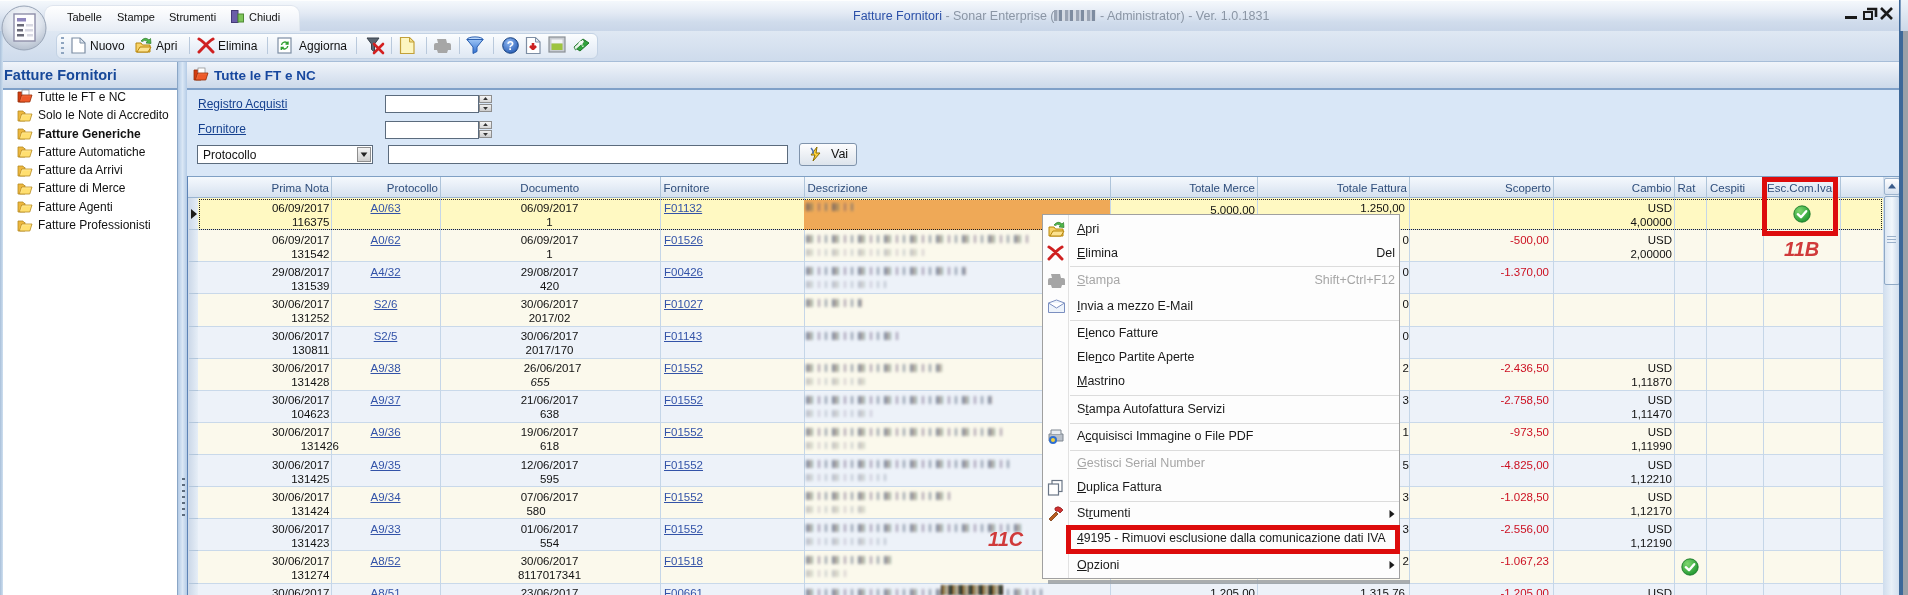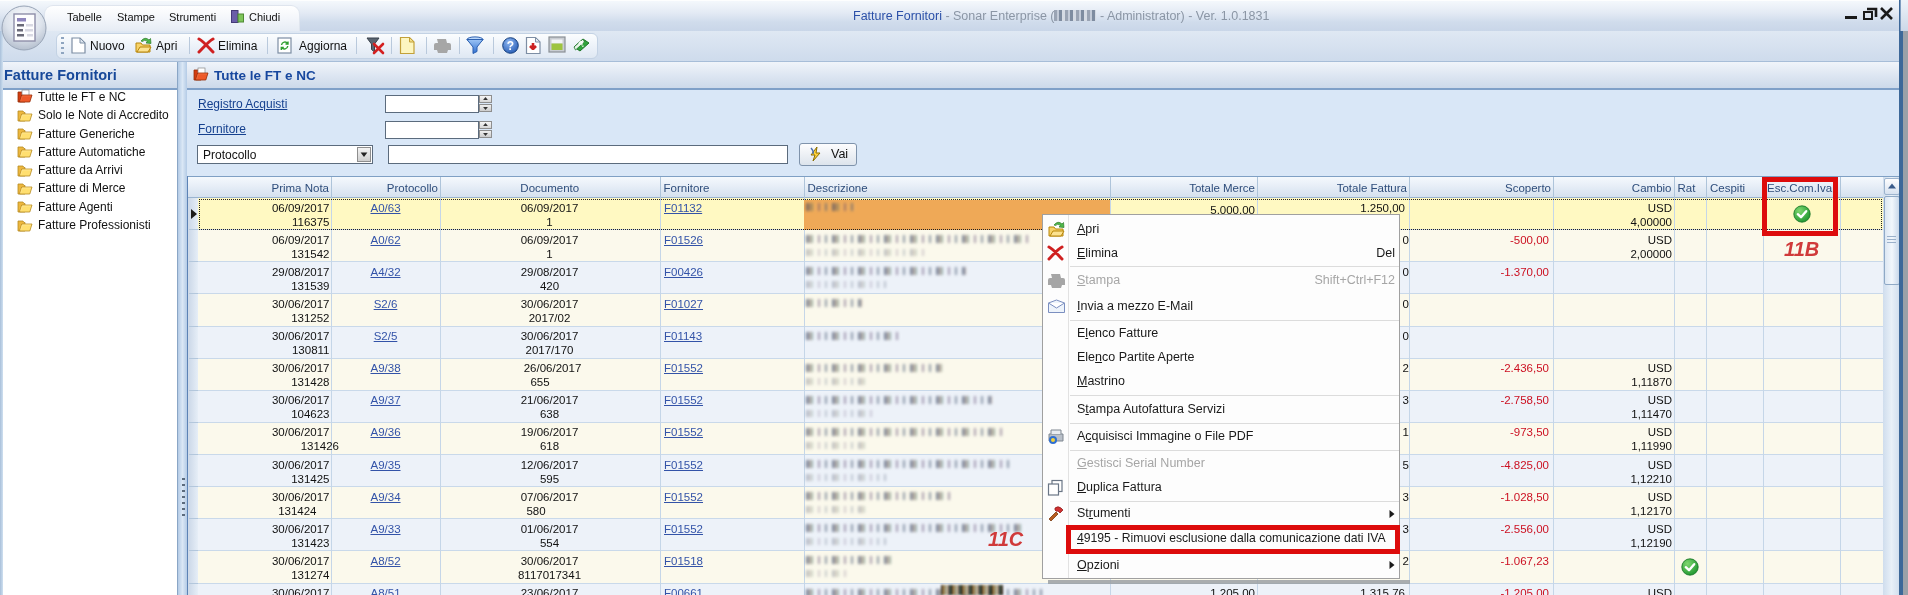--- a/index.html
+++ b/index.html
@@ -148,21 +148,21 @@
     <path d="M1 3 h5 l1 1.5 h1 V13 H1 z" fill="#edb73e" stroke="#b68a22" stroke-width="0.8"></path>
     <path d="M2.5 13 l2.2 -7 h10.3 l-2.2 7 z" fill="#ffdf70" stroke="#b68a22" stroke-width="0.8"></path>
     <path d="M3.6 12 l1.6 -5 h8.6" fill="none" stroke="#ffe9a0" stroke-width="0.9" opacity="0.7"></path>
   </svg>
 <div class="a" style="left:38px;top:108.2px;font-size:12px;color:#111;">Solo le Note di Accredito</div>
 <svg class="a" style="left:17px;top:126px;" width="16" height="14" viewBox="0 0 16 14">
     <path d="M1 3 h5 l1 1.5 h1 V13 H1 z" fill="#edb73e" stroke="#b68a22" stroke-width="0.8"></path>
     <path d="M2.5 13 l2.2 -7 h10.3 l-2.2 7 z" fill="#ffdf70" stroke="#b68a22" stroke-width="0.8"></path>
     <path d="M3.6 12 l1.6 -5 h8.6" fill="none" stroke="#ffe9a0" stroke-width="0.9" opacity="0.7"></path>
   </svg>
-<div class="a" style="left:38px;top:126.5px;font-size:12px;color:#111;">Fatture Generiche</div>
+<div class="a" style="left:38px;top:126.5px;font-size:12px;color:#111;font-weight:bold;">Fatture Generiche</div>
 <svg class="a" style="left:17px;top:144px;" width="16" height="14" viewBox="0 0 16 14">
     <path d="M1 3 h5 l1 1.5 h1 V13 H1 z" fill="#edb73e" stroke="#b68a22" stroke-width="0.8"></path>
     <path d="M2.5 13 l2.2 -7 h10.3 l-2.2 7 z" fill="#ffdf70" stroke="#b68a22" stroke-width="0.8"></path>
     <path d="M3.6 12 l1.6 -5 h8.6" fill="none" stroke="#ffe9a0" stroke-width="0.9" opacity="0.7"></path>
   </svg>
 <div class="a" style="left:38px;top:144.8px;font-size:12px;color:#111;">Fatture Automatiche</div>
 <svg class="a" style="left:17px;top:163px;" width="16" height="14" viewBox="0 0 16 14">
     <path d="M1 3 h5 l1 1.5 h1 V13 H1 z" fill="#edb73e" stroke="#b68a22" stroke-width="0.8"></path>
     <path d="M2.5 13 l2.2 -7 h10.3 l-2.2 7 z" fill="#ffdf70" stroke="#b68a22" stroke-width="0.8"></path>
     <path d="M3.6 12 l1.6 -5 h8.6" fill="none" stroke="#ffe9a0" stroke-width="0.9" opacity="0.7"></path>
@@ -369,21 +369,21 @@
 <div class="a cell" style="left:331px;top:329.0px;width:109px;text-align:center;"><span class="lnk">S2/5</span></div>
 <div class="a cell" style="left:440px;top:329.0px;width:219px;text-align:center;">30/06/2017</div>
 <div class="a cell" style="left:440px;top:343.0px;width:219px;text-align:center;">2017/170</div>
 <div class="a cell" style="left:664px;top:329.0px;"><span class="lnk">F01143</span></div>
 <div class="a" style="left:806.0px;top:331.5px;width:96.0px;height:8.0px;background:repeating-linear-gradient(90deg,#3c4a66 0 3px,rgba(150,110,90,0.8) 3px 5px,rgba(70,110,100,0.8) 5px 7px,rgba(255,255,255,0.05) 7px 12px,rgba(90,70,110,0.85) 12px 14px,rgba(255,255,255,0.05) 14px 19px,#4a5a74 19px 21px,rgba(255,255,255,0.05) 21px 26px);filter:blur(1.7px);opacity:0.62;"></div>
 <div class="a cell" style="left:1396px;top:329.0px;width:13px;text-align:right;">0</div>
 <div class="a cell" style="left:198px;top:361.1px;width:131.5px;text-align:right;">30/06/2017</div>
 <div class="a cell" style="left:198px;top:375.1px;width:131.5px;text-align:right;">131428</div>
 <div class="a cell" style="left:331px;top:361.1px;width:109px;text-align:center;"><span class="lnk">A9/38</span></div>
 <div class="a cell" style="left:440px;top:361.1px;width:225px;text-align:center;">26/06/2017</div>
-<div class="a cell" style="left:440px;top:375.1px;width:200px;text-align:center;">655</div>
+<div class="a cell" style="left:440px;top:375.1px;width:200px;text-align:center;font-style:italic;">655</div>
 <div class="a cell" style="left:664px;top:361.1px;"><span class="lnk">F01552</span></div>
 <div class="a" style="left:806.0px;top:363.6px;width:136.0px;height:8.0px;background:repeating-linear-gradient(90deg,#3c4a66 0 3px,rgba(150,110,90,0.8) 3px 5px,rgba(70,110,100,0.8) 5px 7px,rgba(255,255,255,0.05) 7px 12px,rgba(90,70,110,0.85) 12px 14px,rgba(255,255,255,0.05) 14px 19px,#4a5a74 19px 21px,rgba(255,255,255,0.05) 21px 26px);filter:blur(1.7px);opacity:0.62;"></div>
 <div class="a" style="left:806.0px;top:377.6px;width:60.0px;height:7.0px;background:repeating-linear-gradient(90deg,#3c4a66 0 3px,rgba(150,110,90,0.8) 3px 5px,rgba(70,110,100,0.8) 5px 7px,rgba(255,255,255,0.05) 7px 12px,rgba(90,70,110,0.85) 12px 14px,rgba(255,255,255,0.05) 14px 19px,#4a5a74 19px 21px,rgba(255,255,255,0.05) 21px 26px);filter:blur(1.7px);opacity:0.30;"></div>
 <div class="a cell" style="left:1396px;top:361.1px;width:13px;text-align:right;">2</div>
 <div class="a cell" style="left:1409px;top:361.1px;width:140px;text-align:right;color:#cc1122;">-2.436,50</div>
 <div class="a cell" style="left:1553px;top:361.1px;width:119px;text-align:right;">USD</div>
 <div class="a cell" style="left:1553px;top:375.1px;width:119px;text-align:right;">1,11870</div>
 <div class="a cell" style="left:198px;top:393.3px;width:131.5px;text-align:right;">30/06/2017</div>
 <div class="a cell" style="left:198px;top:407.3px;width:131.5px;text-align:right;">104623</div>
 <div class="a cell" style="left:331px;top:393.3px;width:109px;text-align:center;"><span class="lnk">A9/37</span></div>
@@ -414,21 +414,21 @@
 <div class="a cell" style="left:440px;top:457.5px;width:219px;text-align:center;">12/06/2017</div>
 <div class="a cell" style="left:440px;top:471.5px;width:219px;text-align:center;">595</div>
 <div class="a cell" style="left:664px;top:457.5px;"><span class="lnk">F01552</span></div>
 <div class="a" style="left:806.0px;top:460.0px;width:206.0px;height:8.0px;background:repeating-linear-gradient(90deg,#3c4a66 0 3px,rgba(150,110,90,0.8) 3px 5px,rgba(70,110,100,0.8) 5px 7px,rgba(255,255,255,0.05) 7px 12px,rgba(90,70,110,0.85) 12px 14px,rgba(255,255,255,0.05) 14px 19px,#4a5a74 19px 21px,rgba(255,255,255,0.05) 21px 26px);filter:blur(1.7px);opacity:0.62;"></div>
 <div class="a" style="left:806.0px;top:474.0px;width:80.0px;height:7.0px;background:repeating-linear-gradient(90deg,#3c4a66 0 3px,rgba(150,110,90,0.8) 3px 5px,rgba(70,110,100,0.8) 5px 7px,rgba(255,255,255,0.05) 7px 12px,rgba(90,70,110,0.85) 12px 14px,rgba(255,255,255,0.05) 14px 19px,#4a5a74 19px 21px,rgba(255,255,255,0.05) 21px 26px);filter:blur(1.7px);opacity:0.30;"></div>
 <div class="a cell" style="left:1396px;top:457.5px;width:13px;text-align:right;">5</div>
 <div class="a cell" style="left:1409px;top:457.5px;width:140px;text-align:right;color:#cc1122;">-4.825,00</div>
 <div class="a cell" style="left:1553px;top:457.5px;width:119px;text-align:right;">USD</div>
 <div class="a cell" style="left:1553px;top:471.5px;width:119px;text-align:right;">1,12210</div>
 <div class="a cell" style="left:198px;top:489.7px;width:131.5px;text-align:right;">30/06/2017</div>
-<div class="a cell" style="left:185px;top:503.7px;width:131.5px;text-align:right;">131424</div>
+<div class="a cell" style="left:198px;top:503.7px;width:131.5px;text-align:right;">131424</div>
 <div class="a cell" style="left:331px;top:489.7px;width:109px;text-align:center;"><span class="lnk">A9/34</span></div>
 <div class="a cell" style="left:440px;top:489.7px;width:219px;text-align:center;">07/06/2017</div>
 <div class="a cell" style="left:440px;top:503.7px;width:192px;text-align:center;">580</div>
 <div class="a cell" style="left:664px;top:489.7px;"><span class="lnk">F01552</span></div>
 <div class="a" style="left:806.0px;top:492.2px;width:146.0px;height:8.0px;background:repeating-linear-gradient(90deg,#3c4a66 0 3px,rgba(150,110,90,0.8) 3px 5px,rgba(70,110,100,0.8) 5px 7px,rgba(255,255,255,0.05) 7px 12px,rgba(90,70,110,0.85) 12px 14px,rgba(255,255,255,0.05) 14px 19px,#4a5a74 19px 21px,rgba(255,255,255,0.05) 21px 26px);filter:blur(1.7px);opacity:0.62;"></div>
 <div class="a" style="left:806.0px;top:506.2px;width:60.0px;height:7.0px;background:repeating-linear-gradient(90deg,#3c4a66 0 3px,rgba(150,110,90,0.8) 3px 5px,rgba(70,110,100,0.8) 5px 7px,rgba(255,255,255,0.05) 7px 12px,rgba(90,70,110,0.85) 12px 14px,rgba(255,255,255,0.05) 14px 19px,#4a5a74 19px 21px,rgba(255,255,255,0.05) 21px 26px);filter:blur(1.7px);opacity:0.30;"></div>
 <div class="a cell" style="left:1396px;top:489.7px;width:13px;text-align:right;">3</div>
 <div class="a cell" style="left:1409px;top:489.7px;width:140px;text-align:right;color:#cc1122;">-1.028,50</div>
 <div class="a cell" style="left:1553px;top:489.7px;width:119px;text-align:right;">USD</div>
 <div class="a cell" style="left:1553px;top:503.7px;width:119px;text-align:right;">1,12170</div>

